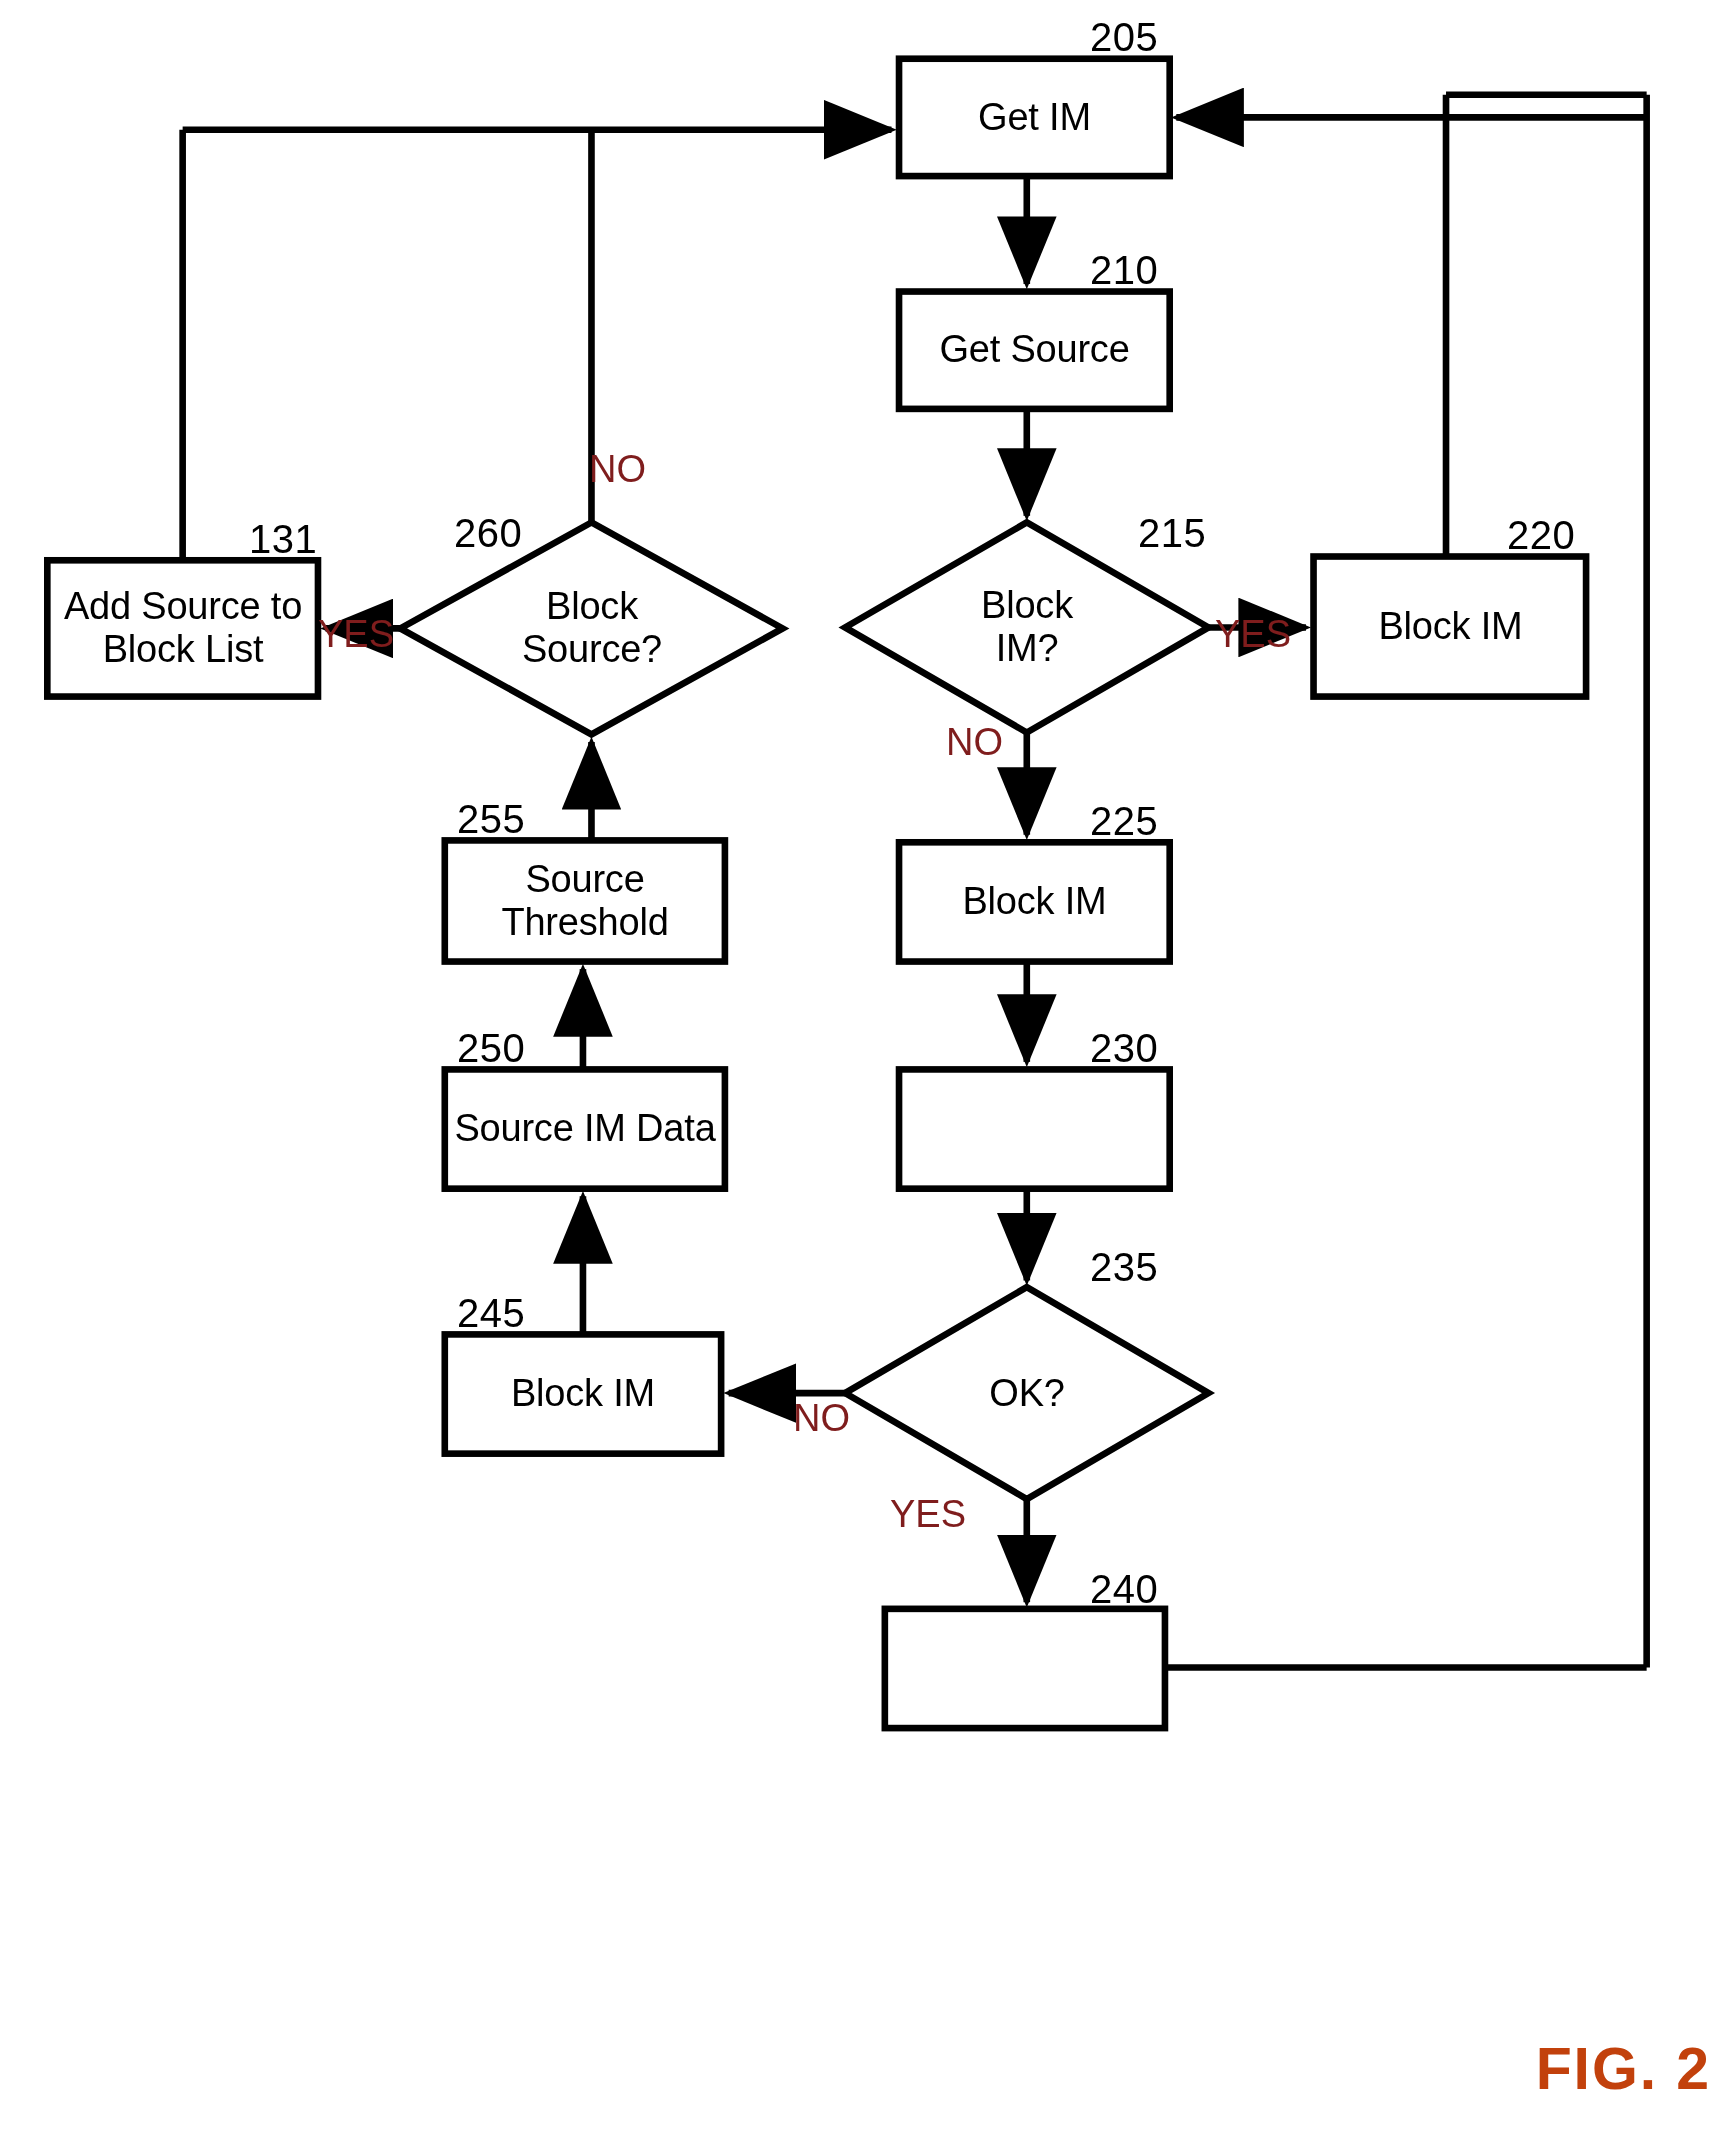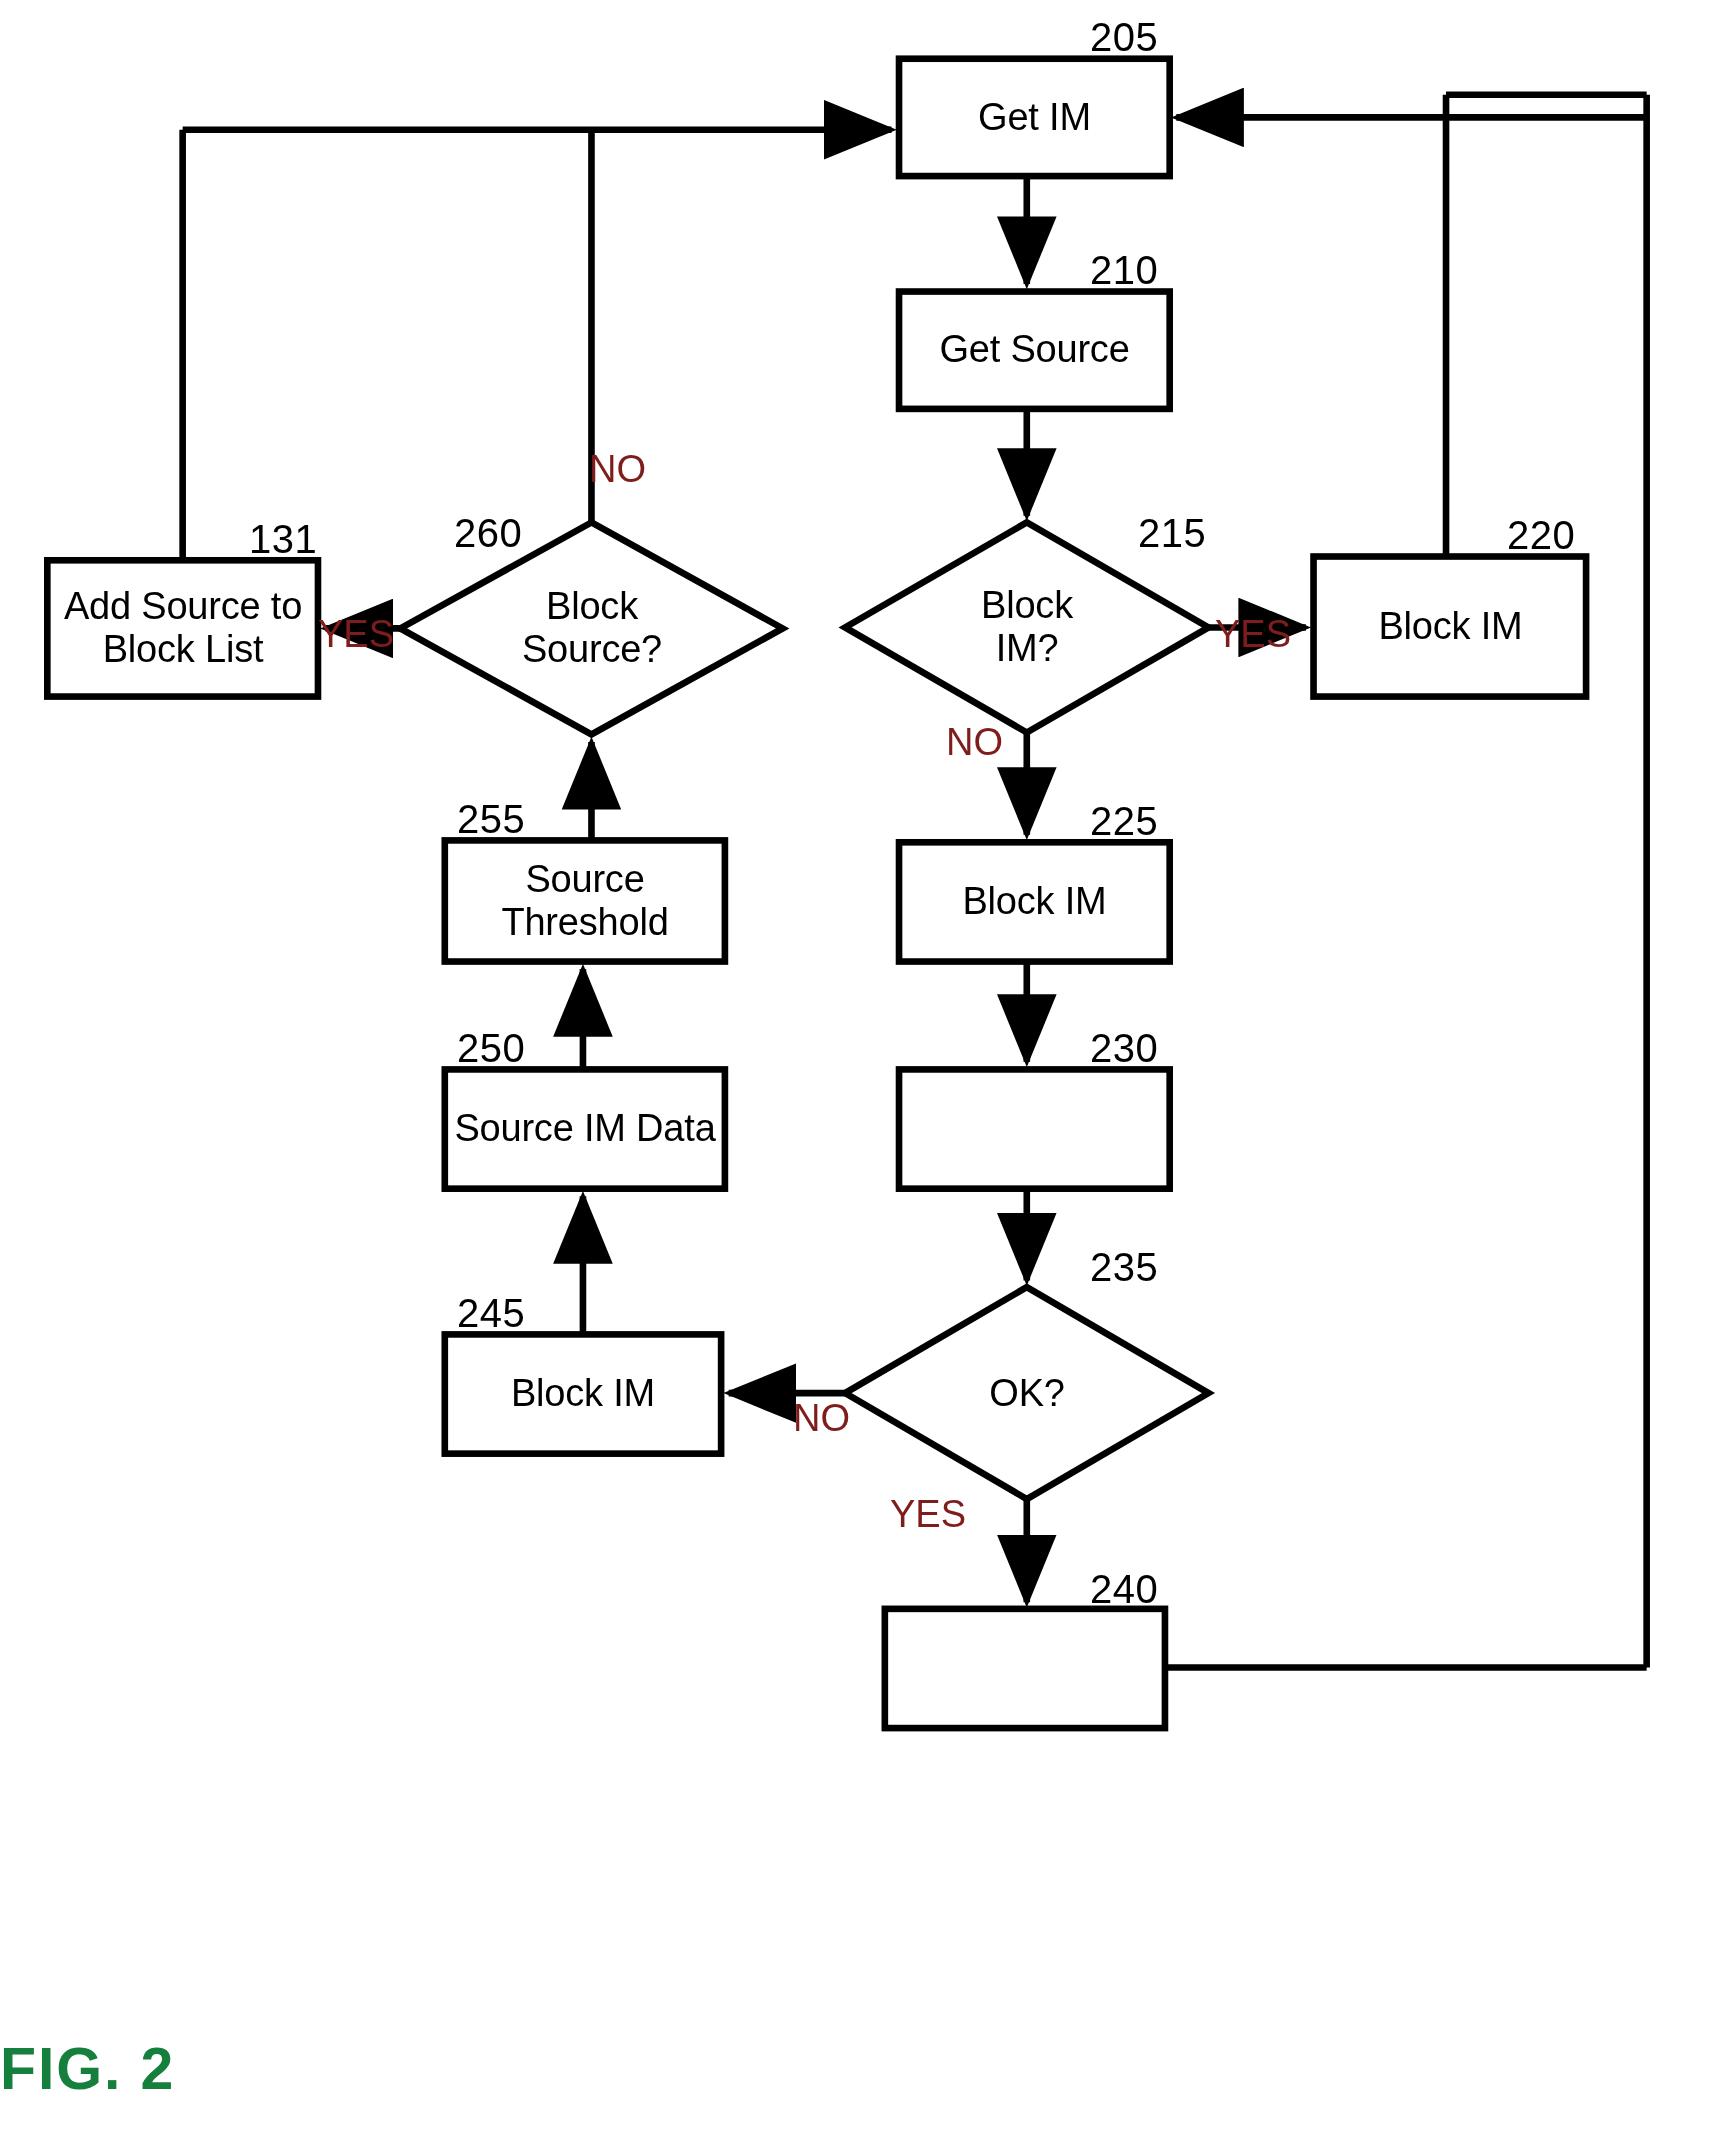--- a/index.html
+++ b/index.html
@@ -54,22 +54,22 @@
     font-size: 38px;
     line-height: 1;
     color: #7f1d1d;
   }
   .fig-caption {
     position: absolute;
     font-family: "Liberation Sans", sans-serif;
     font-weight: bold;
     font-size: 59px;
     letter-spacing: 1.9px;
-    color: #15803d;
-    text-align: left;
+    color: #c2410c;
+    text-align: right;
   }
 </style>
 </head>
 <body>
 
 <div id="page">
 
   <svg id="diagram-svg" viewBox="0 0 1808 2276" xmlns="http://www.w3.org/2000/svg">
     <defs>
       <marker id="arrowhead" markerWidth="11" markerHeight="9" refX="10.2" refY="4.5" orient="auto" markerUnits="strokeWidth">

